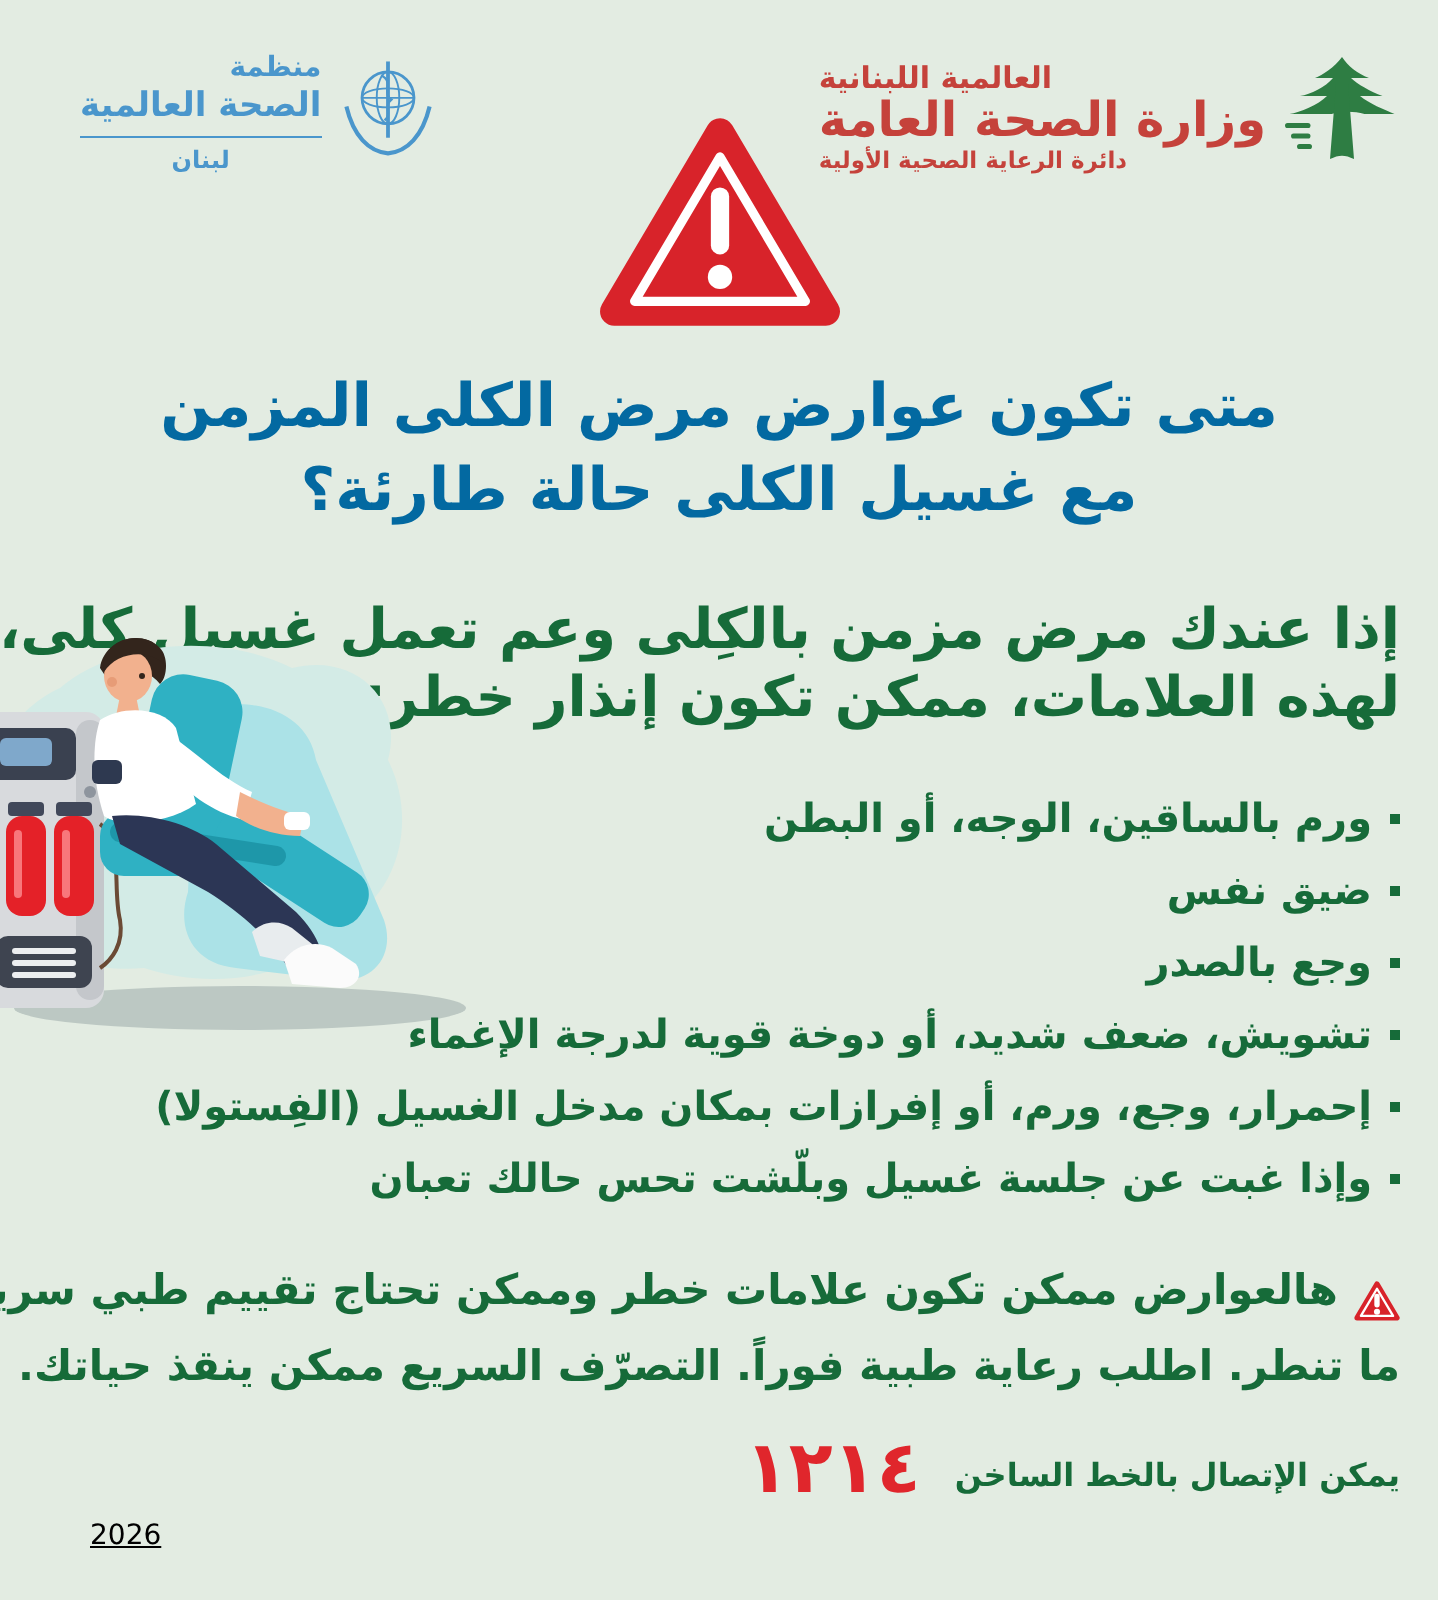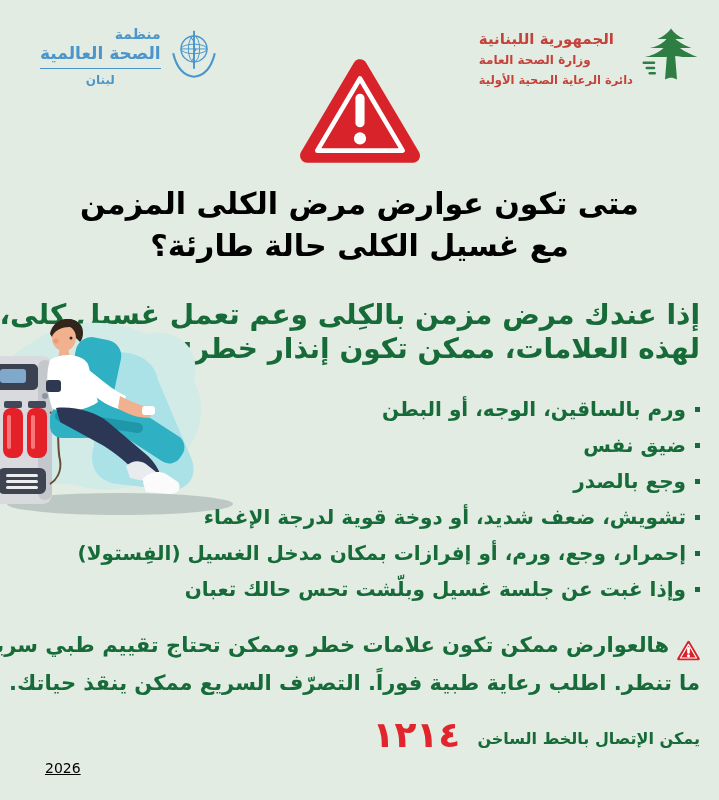--- a/index.html
+++ b/index.html
@@ -16,29 +16,29 @@
   .who-logo{position:absolute;top:26px;left:40px;display:flex;gap:7px;align-items:flex-start;}
   .who-emblem{flex:0 0 auto;}
   .who-text{color:#4a96cc;font-weight:bold;}
   .who-line1{font-size:14px;line-height:17px;text-align:right;}
   .who-line2{font-size:17px;line-height:21px;text-align:right;padding-bottom:4px;border-bottom:1.6px solid #4a96cc;}
   .who-country{font-size:12px;text-align:center;padding-top:4px;}
 
   .moph-logo{position:absolute;top:24px;right:18px;display:flex;gap:8px;align-items:center;}
   .moph-text{color:#c5423b;font-weight:bold;}
   .moph-line1{font-size:15px;line-height:19px;text-align:left;}
-  .moph-line2{font-size:12px;line-height:23px;text-align:left;}
+  .moph-line2{font-size:24px;line-height:23px;text-align:left;}
   .moph-line3{font-size:11.5px;line-height:16px;text-align:left;}
 
   
   .warning-triangle-large{position:absolute;top:58px;left:299px;width:122px;height:106px;}
 
   
   .heading{position:absolute;top:183px;left:0;width:719px;text-align:center;
-    color:#000000;font-weight:bold;font-size:30px;line-height:42px;}
+    color:#0369a1;font-weight:bold;font-size:30px;line-height:42px;}
   .intro{position:absolute;top:298px;right:19px;text-align:right;
     color:#166b39;font-weight:bold;font-size:28px;line-height:34px;white-space:nowrap;}
 
   .symptom-list{position:absolute;top:391px;right:19px;margin:0;padding:0;list-style:none;
     color:#166b39;font-weight:bold;font-size:20px;}
   .symptom-list li{line-height:36px;white-space:nowrap;text-align:right;}
   .symptom-list li::before{content:"";display:inline-block;width:5px;height:5px;
     background:#166b39;margin-left:9px;vertical-align:4px;}
 
   .warning-note{position:absolute;top:626px;right:19px;text-align:right;
@@ -86,21 +86,21 @@
         <g fill="#2e7d43">
           <path d="M40 4 C35 11 27 16 22 18 L34 18 C29 24 19 29 12 30 L30 30 C24 36 12 41 5 42 L33 42 C40 40 48 40 55 42 L75 42 C68 39 58 35 52 30 L67 30 C59 27 50 22 46 18 L58 18 C50 15 44 10 40 4 Z"></path>
           <path d="M36 22 L44 22 L48 72 C42 69 38 69 32 72 Z"></path>
           <rect x="2" y="48" width="17" height="3.4" rx="1.7"></rect>
           <rect x="6" y="55" width="13" height="3.4" rx="1.7"></rect>
           <rect x="10" y="62" width="10" height="3.4" rx="1.7"></rect>
         </g>
       </svg>
     </span>
     <div class="moph-text">
-      <div class="moph-line1">الجمهورية اللبنانية</div>
+      <div class="moph-line1">العالمية اللبنانية</div>
       <div class="moph-line2">وزارة الصحة العامة</div>
       <div class="moph-line3">دائرة الرعاية الصحية الأولية</div>
     </div>
   </div>
 
   <div class="warning-triangle-large">
     <svg width="122" height="106" viewBox="0 0 120 104">
       <path d="M60 8 L112 96 L8 96 Z" fill="#d8232a" stroke="#d8232a" stroke-width="14" stroke-linejoin="round"></path>
       <path d="M60 20 L102 91 L18 91 Z" fill="none" stroke="#ffffff" stroke-width="4.5" stroke-linejoin="round"></path>
       <rect x="55.5" y="35" width="9" height="33" rx="4.5" fill="#ffffff"></rect>

